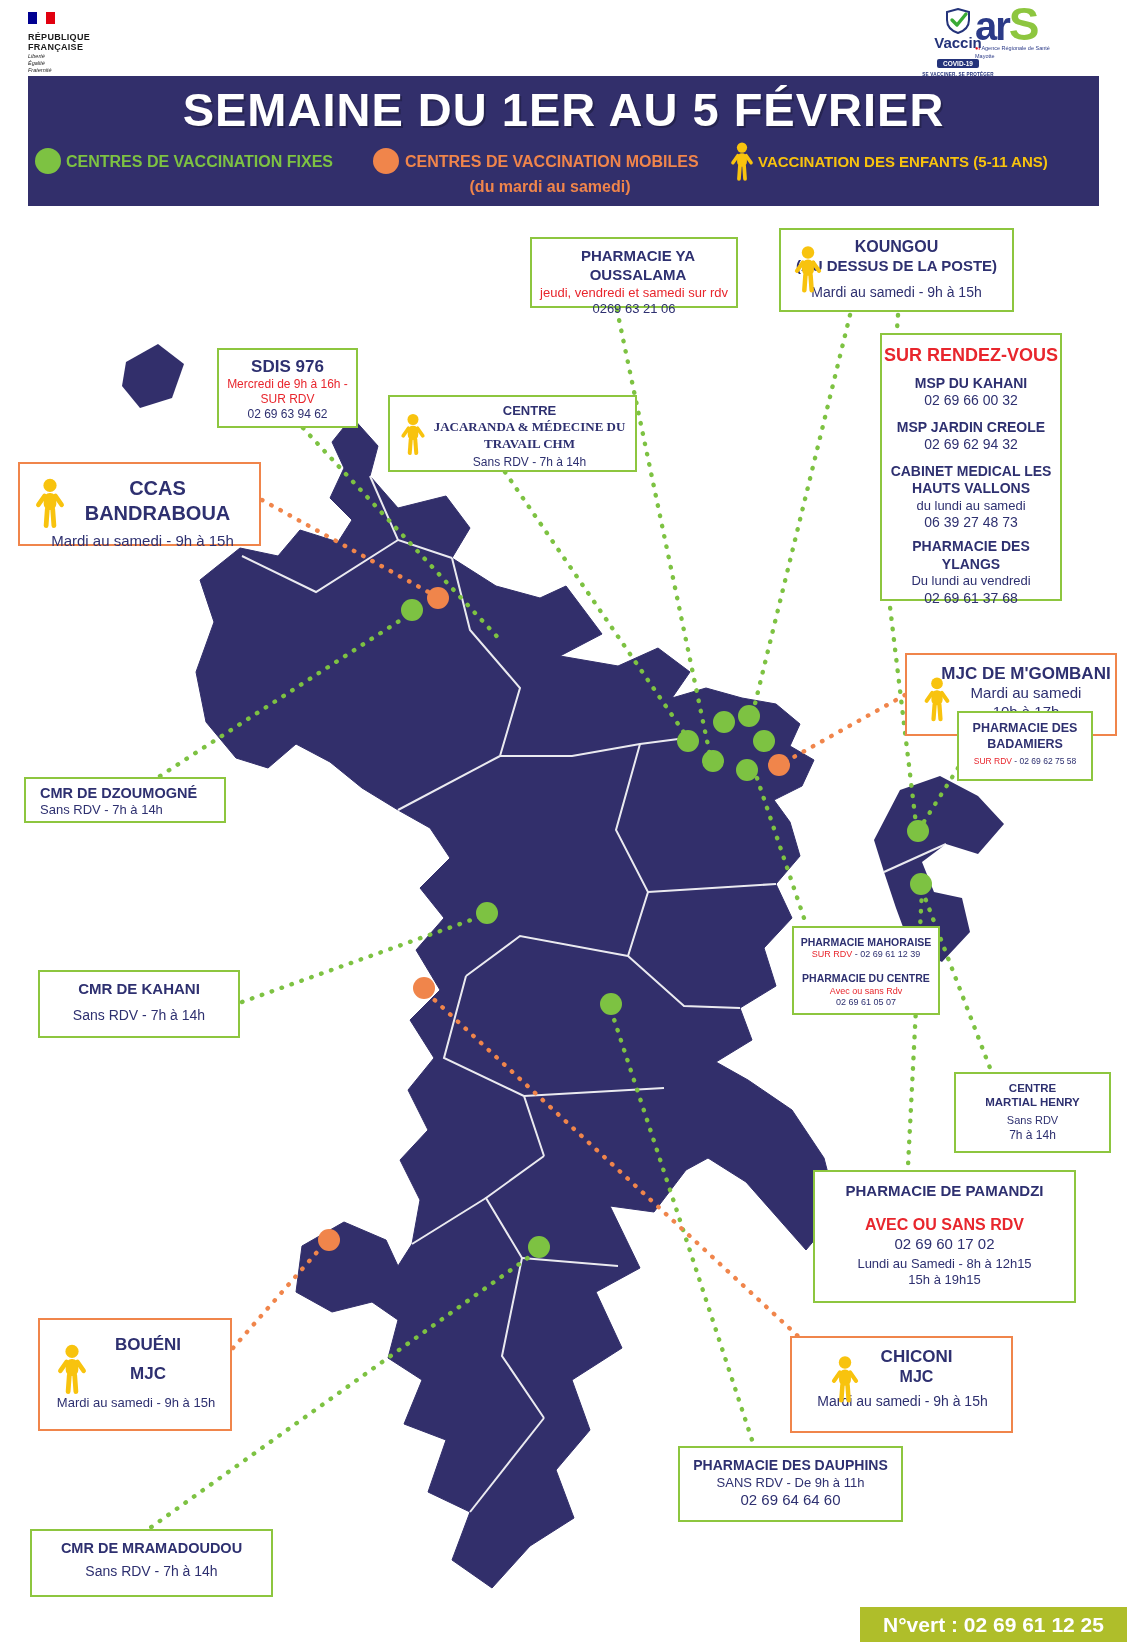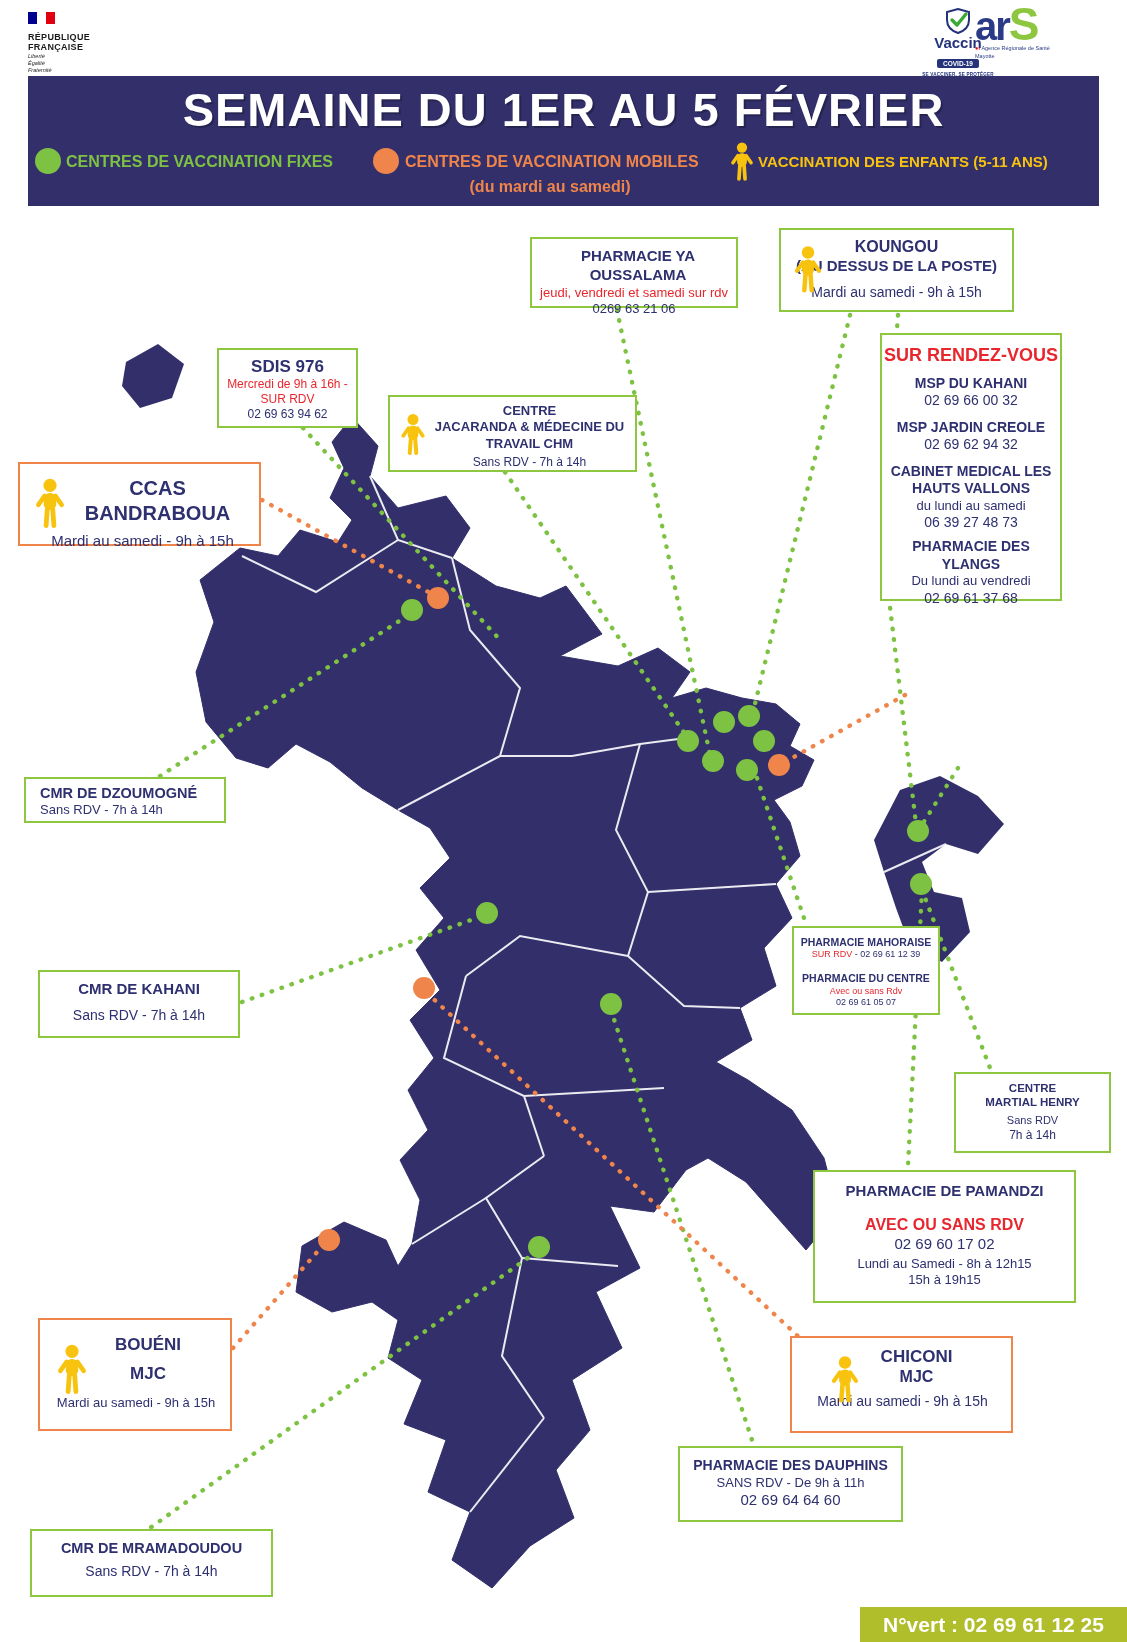--- a/index.html
+++ b/index.html
@@ -212,21 +212,21 @@
   <div class="box" style="left:388px;top:395px;width:249px;height:77px;padding:6px 6px 0 40px;">
     <svg class="kid" style="left:8px;top:16px;" width="30" height="44" viewBox="0 0 24 34">
       <circle cx="12" cy="4.6" r="4.4" fill="#F8C30E"></circle>
         <rect x="7.8" y="9.6" width="8.4" height="11.4" rx="4" fill="#F8C30E"></rect>
       <line x1="8.4" y1="11.6" x2="4.2" y2="17.6" stroke="#F8C30E" stroke-width="3" stroke-linecap="round"></line>
       <line x1="15.6" y1="11.6" x2="19.8" y2="17.6" stroke="#F8C30E" stroke-width="3" stroke-linecap="round"></line>
       <line x1="10.2" y1="20.4" x2="9.4" y2="31.4" stroke="#F8C30E" stroke-width="3.2" stroke-linecap="round"></line>
       <line x1="13.8" y1="20.4" x2="14.6" y2="31.4" stroke="#F8C30E" stroke-width="3.2" stroke-linecap="round"></line>
     </svg>
     <div class="ln t" style="font-size:13px;">CENTRE</div>
-    <div class="ln t" style="font-size:13px;">JACARANDA &amp; MÉDECINE DU TRAVAIL CHM</div>
+    <div class="ln t" style="font-size:13px;font-family:Liberation Serif, serif;">JACARANDA &amp; MÉDECINE DU TRAVAIL CHM</div>
     <div class="ln" style="font-size:12px;margin-top:3px;">Sans RDV -  7h à 14h</div>
   </div>
 
   <div class="box ob" style="left:18px;top:462px;width:243px;height:84px;padding:12px 4px 0 40px;">
     <svg class="kid" style="left:12px;top:14px;" width="36" height="52" viewBox="0 0 24 34">
       <circle cx="12" cy="4.6" r="4.4" fill="#F8C30E"></circle>
         <rect x="7.8" y="9.6" width="8.4" height="11.4" rx="4" fill="#F8C30E"></rect>
       <line x1="8.4" y1="11.6" x2="4.2" y2="17.6" stroke="#F8C30E" stroke-width="3" stroke-linecap="round"></line>
       <line x1="15.6" y1="11.6" x2="19.8" y2="17.6" stroke="#F8C30E" stroke-width="3" stroke-linecap="round"></line>
       <line x1="10.2" y1="20.4" x2="9.4" y2="31.4" stroke="#F8C30E" stroke-width="3.2" stroke-linecap="round"></line>
@@ -243,21 +243,39 @@
     <div class="ln t" style="font-size:14px;">MSP JARDIN CREOLE</div>
     <div class="ln" style="font-size:14px;margin-bottom:9px;">02 69 62 94 32</div>
     <div class="ln t" style="font-size:14px;">CABINET MEDICAL LES HAUTS VALLONS</div>
     <div class="ln" style="font-size:13px;">du lundi au samedi</div>
     <div class="ln" style="font-size:14px;margin-bottom:7px;">06 39 27 48 73</div>
     <div class="ln t" style="font-size:14px;">PHARMACIE DES YLANGS</div>
     <div class="ln" style="font-size:13px;">Du lundi au vendredi</div>
     <div class="ln" style="font-size:14px;">02 69 61 37 68</div>
   </div>
 
-
+  <div class="box ob" style="left:905px;top:653px;width:212px;height:83px;padding:8px 4px 0 34px;">
+    <svg class="kid" style="left:14px;top:22px;" width="32" height="46" viewBox="0 0 24 34">
+      <circle cx="12" cy="4.6" r="4.4" fill="#F8C30E"></circle>
+        <rect x="7.8" y="9.6" width="8.4" height="11.4" rx="4" fill="#F8C30E"></rect>
+      <line x1="8.4" y1="11.6" x2="4.2" y2="17.6" stroke="#F8C30E" stroke-width="3" stroke-linecap="round"></line>
+      <line x1="15.6" y1="11.6" x2="19.8" y2="17.6" stroke="#F8C30E" stroke-width="3" stroke-linecap="round"></line>
+      <line x1="10.2" y1="20.4" x2="9.4" y2="31.4" stroke="#F8C30E" stroke-width="3.2" stroke-linecap="round"></line>
+      <line x1="13.8" y1="20.4" x2="14.6" y2="31.4" stroke="#F8C30E" stroke-width="3.2" stroke-linecap="round"></line>
+    </svg>
+    <div class="ln t" style="font-size:17px;">MJC DE M'GOMBANI</div>
+    <div class="ln" style="font-size:15px;">Mardi au samedi</div>
+    <div class="ln" style="font-size:15px;">10h à 17h</div>
+  </div>
+
+  <div class="box" style="left:957px;top:711px;width:136px;height:70px;padding-top:8px;">
+    <div class="ln t" style="font-size:12.5px;">PHARMACIE DES</div>
+    <div class="ln t" style="font-size:12.5px;">BADAMIERS</div>
+    <div class="ln" style="font-size:8.5px;margin-top:4px;"><span class="red">SUR RDV</span><span> - 02 69 62 75 58</span></div>
+  </div>
 
   <div class="box" style="left:24px;top:777px;width:202px;height:46px;padding:5px 0 0 14px;text-align:left;">
     <div class="ln t" style="font-size:14.5px;">CMR DE DZOUMOGNÉ</div>
     <div class="ln" style="font-size:13px;">Sans RDV - 7h à 14h</div>
   </div>
 
   <div class="box" style="left:792px;top:926px;width:148px;height:89px;padding-top:8px;">
     <div class="ln t" style="font-size:10.5px;">PHARMACIE MAHORAISE</div>
     <div class="ln" style="font-size:9px;"><span class="red">SUR RDV</span><span> - 02 69 61 12 39</span></div>
     <div class="ln t" style="font-size:10.5px;margin-top:12px;">PHARMACIE DU CENTRE</div>

